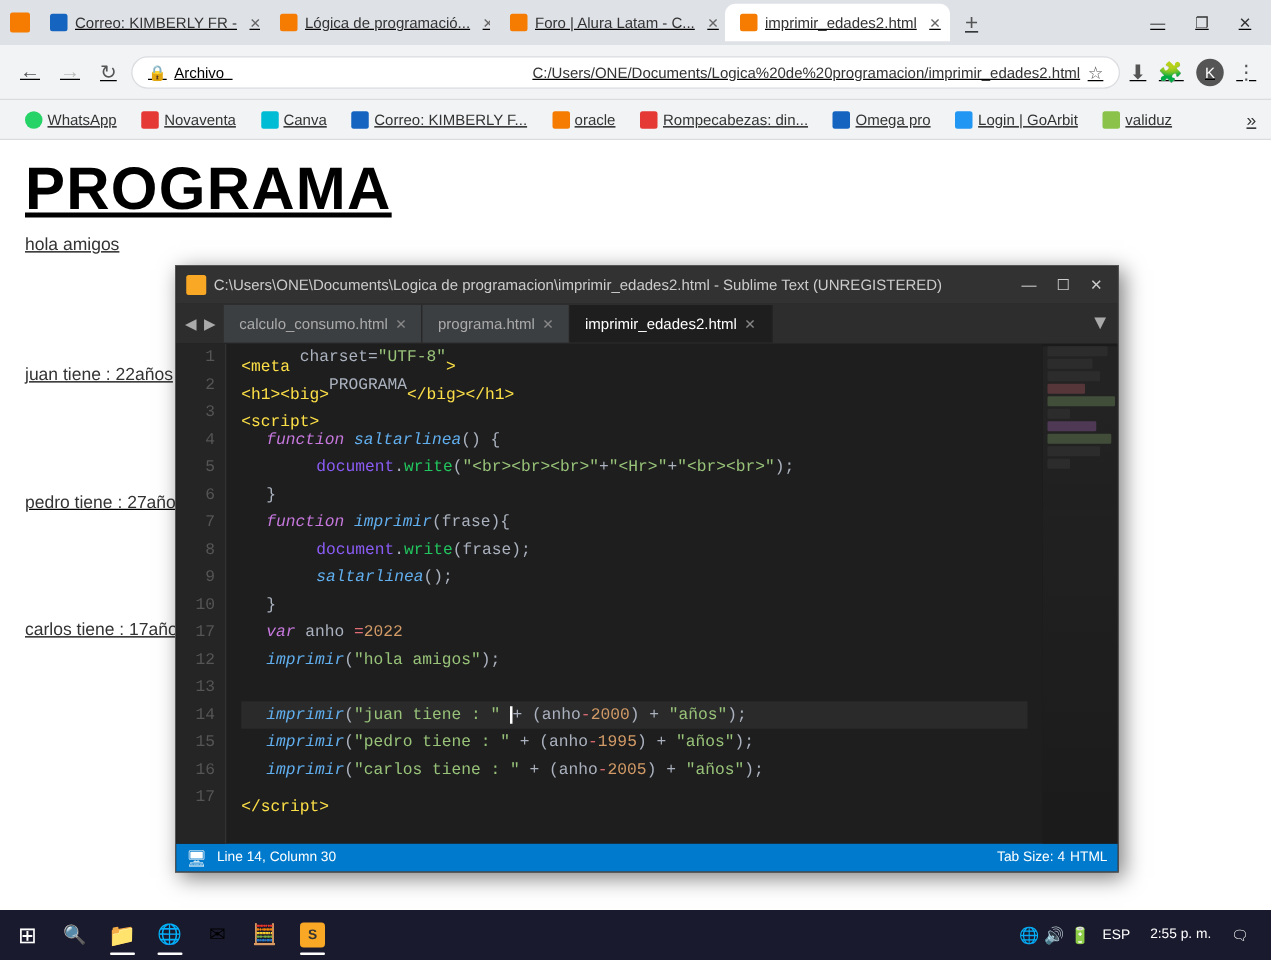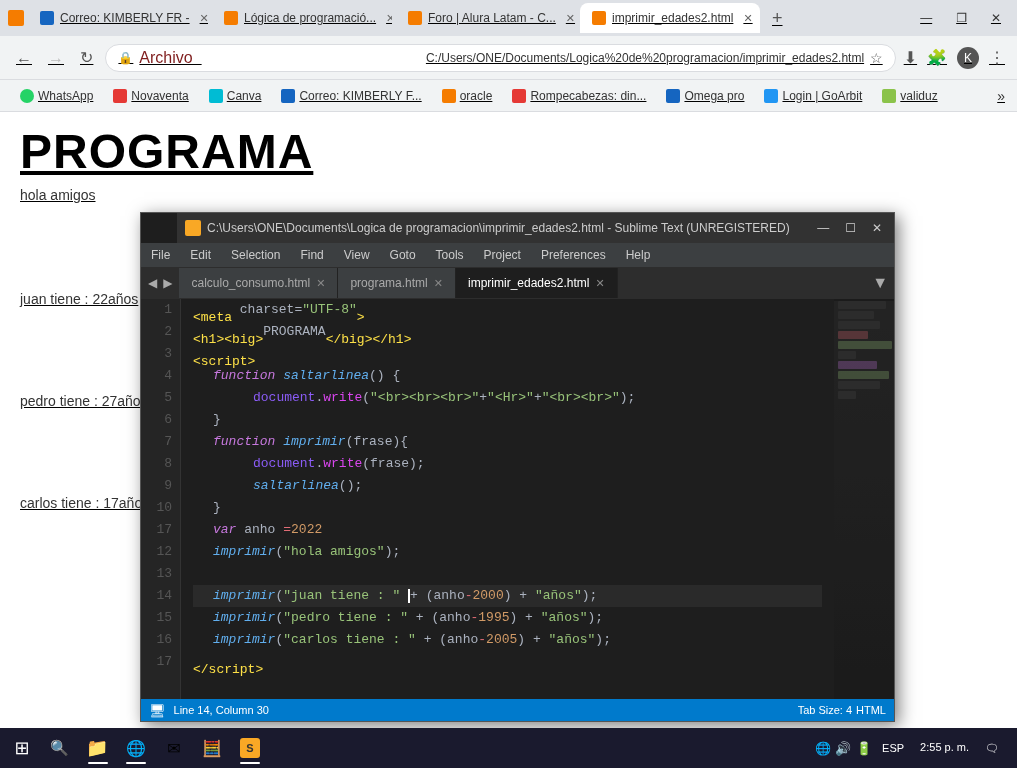--- a/index.html
+++ b/index.html
@@ -176,21 +176,20 @@
       box-shadow: 4px 4px 16px rgba(0,0,0,0.5);
     }
     .sublime-titlebar {
       background: #323232;
       display: flex;
       align-items: center;
       height: 30px;
       padding: 12px 8px;
       font-size: 12px;
       color: #ccc;
-      margin-left: 36px;
     }
     .sublime-title-icon {
       width: 16px;
       height: 16px;
       margin-right: 6px;
       background: #f9a825;
       border-radius: 2px;
       flex-shrink: 0;
     }
     .sublime-title-text { flex: 1; font-size: 12px; color: #ccc; }
@@ -283,21 +282,21 @@
     }
     .code-line.highlighted { background: #2a2a2a; }
 
     
     .c-tag { color: #fde047; margin-top: 16px; }
     .c-keyword { color: #c678dd; font-style: italic; }
     .c-fn { color: #61afef; font-style: italic; }
     .c-string { color: #98c379; }
     .c-num { color: #d19a66; }
     .c-obj { color: #8b5cf6; }
-    .c-method { color: #d946ef; text-align: center; }
+    .c-method { color: #22c55e; text-align: center; }
     .c-op { color: #e06c75; }
     .c-white { color: #abb2bf; text-align: center; }
 
     
     .cursor { display: inline-block; width: 2px; height: 14px; background: #fff; vertical-align: middle; }
 
     
     .sublime-statusbar {
       background: #007acc;
       display: flex;
@@ -413,21 +412,21 @@
       <span class="win-btn">✕</span>
     </div>
   </div>
 
   <div class="browser-addressbar">
     <button class="nav-btn">←</button>
     <button class="nav-btn" disabled="">→</button>
     <button class="nav-btn">↻</button>
     <div class="address-box">
       <span class="address-icon">🔒</span>
-      <span class="address-text" style="color:#7f1d1d;font-size:16px;">Archivo &nbsp;</span>
+      <span class="address-text" style="color:#000000;font-size:12px;">Archivo &nbsp;</span>
       <span class="address-text">C:/Users/ONE/Documents/Logica%20de%20programacion/imprimir_edades2.html</span>
       <div class="address-actions">
         <span>☆</span>
       </div>
     </div>
     <div class="browser-actions">
       <span>⬇</span>
       <span>🧩</span>
       <span style="background:#555;border-radius:50%;width:22px;height:22px;display:flex;align-items:center;justify-content:center;color:#fff;font-size:12px;">K</span>
       <span>⋮</span>
@@ -491,32 +490,20 @@
       <div class="sublime-titlebar">
         <div class="sublime-title-icon"></div>
         <span class="sublime-title-text">C:\Users\ONE\Documents\Logica de programacion\imprimir_edades2.html - Sublime Text (UNREGISTERED)</span>
         <div class="sublime-win-btns">
           <span class="sublime-win-btn">—</span>
           <span class="sublime-win-btn">☐</span>
           <span class="sublime-win-btn">✕</span>
         </div>
       </div>
 
-      <div class="sublime-menu">
-        <span class="sublime-menu-item">File</span>
-        <span class="sublime-menu-item">Edit</span>
-        <span class="sublime-menu-item">Selection</span>
-        <span class="sublime-menu-item">Find</span>
-        <span class="sublime-menu-item">View</span>
-        <span class="sublime-menu-item">Goto</span>
-        <span class="sublime-menu-item">Tools</span>
-        <span class="sublime-menu-item">Project</span>
-        <span class="sublime-menu-item">Preferences</span>
-        <span class="sublime-menu-item">Help</span>
-      </div>
 
       <div class="sublime-tabs-row">
         <div style="display:flex;align-items:center;padding:0 4px;">
           <span class="sublime-nav-btn">◀</span>
           <span class="sublime-nav-btn">▶</span>
         </div>
         <div class="sublime-tab">
           <span>calculo_consumo.html</span>
           <span class="sublime-tab-close">✕</span>
         </div>

